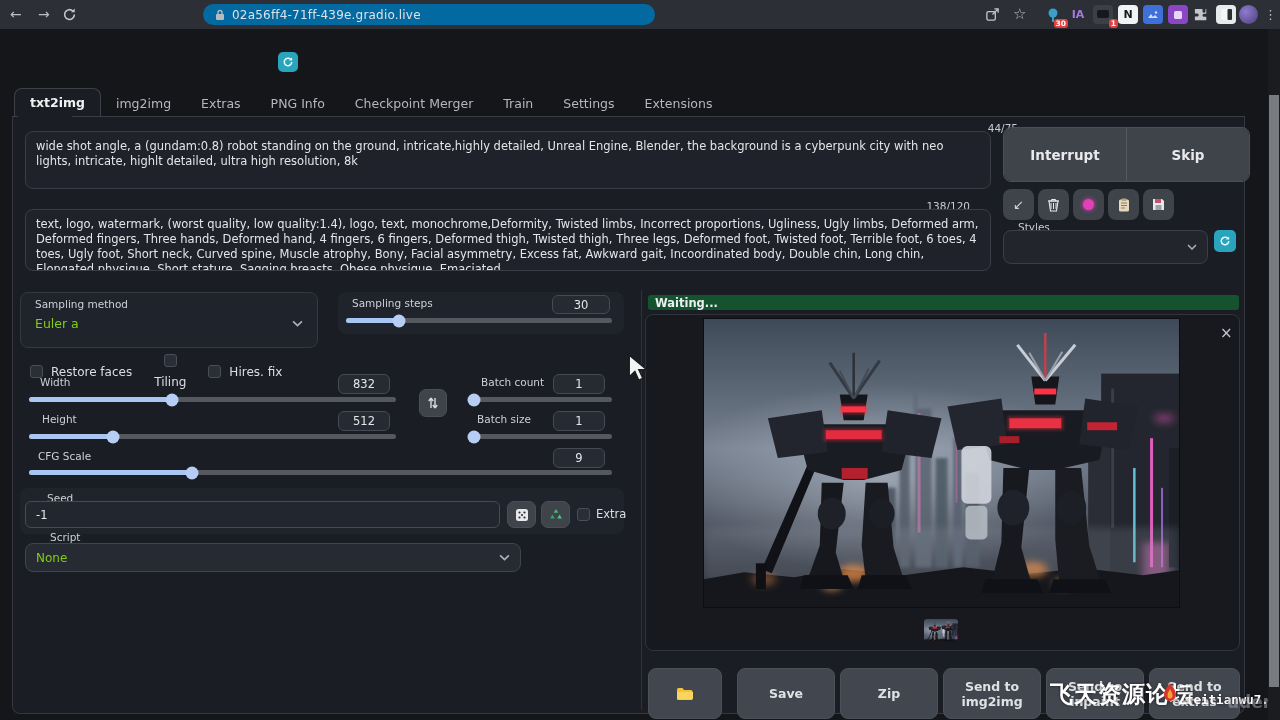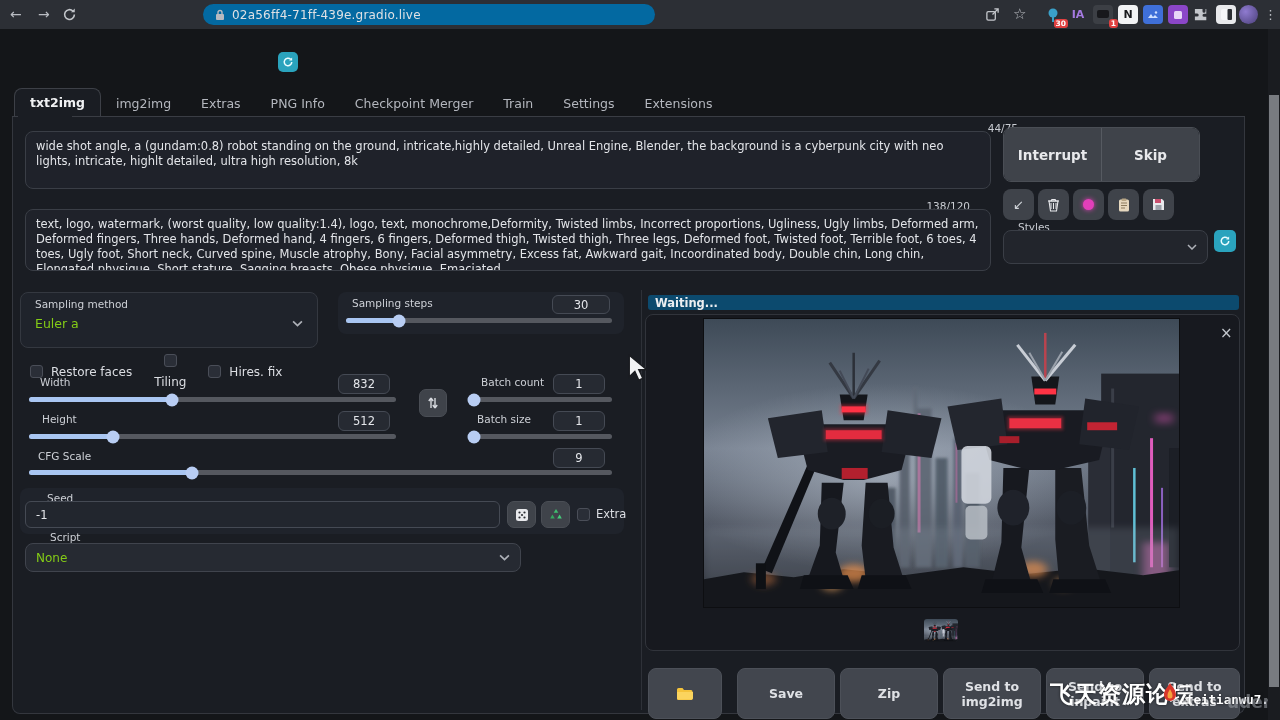--- a/index.html
+++ b/index.html
@@ -37,21 +37,21 @@
   
   .panel{left:12px;top:116px;width:1233px;height:598px;background:#1a1d23;border:1px solid #34373e;
     border-top:none;border-radius:0 0 8px 8px;box-sizing:border-box;}
 
   .counter{font-size:10.5px;color:#c9ccd2;text-align:right;}
   textarea.prompt{background:#1f222a;border:1px solid #3a3e46;border-radius:8px;color:#e3e5e9;
     font-size:11.5px;line-height:15px;padding:7px 10px;box-sizing:border-box;resize:none;
     font-family:"DejaVu Sans","Liberation Sans",sans-serif;overflow:hidden;}
 
   
-  .big-btns{left:1003px;top:127px;width:197px;height:55px;border-radius:8px;overflow:hidden;
+  .big-btns{left:1003px;top:127px;width:247px;height:55px;border-radius:8px;overflow:hidden;
     display:flex;border:1px solid #4a4e55;box-sizing:border-box;}
   .big-btn{flex:1;background:#3f434a;color:#e8e9ec;font-size:13.5px;font-weight:bold;
     display:flex;align-items:center;justify-content:center;}
   .big-btn + .big-btn{border-left:1px solid #565a61;}
   .tool-btn{top:189px;width:31px;height:31px;border-radius:8px;background:#3f434a;
     display:flex;align-items:center;justify-content:center;color:#cfd3d8;font-size:13px;}
   .styles-label{left:1018px;top:221px;font-size:10.5px;color:#c9ccd2;}
   .styles-box{left:1003px;top:230px;width:205px;height:34px;background:#22252c;border:1px solid #3a3e46;
     border-radius:8px;box-sizing:border-box;display:flex;align-items:center;justify-content:flex-end;padding-right:10px;}
 
@@ -67,21 +67,21 @@
     transform:translate(-50%,-50%);}
   .chk{width:13px;height:13px;border:1px solid #4a4e58;border-radius:3px;background:#2a2e37;box-sizing:border-box;}
   .chk-lbl{font-size:12px;color:#dcdee3;}
   .dd-box{background:#262a32;border:1px solid #40444d;border-radius:8px;box-sizing:border-box;
     display:flex;align-items:center;justify-content:space-between;padding:0 10px;}
   .sq-btn{background:#3f434a;border:1px solid #4a4e55;border-radius:7px;display:flex;align-items:center;
     justify-content:center;box-sizing:border-box;}
 
   
   .vline{left:641px;top:290px;width:1px;height:420px;background:#2e3138;}
-  .progress{left:648px;top:295px;width:591px;height:15px;background:#0c4a6e;border-radius:3px;
+  .progress{left:648px;top:295px;width:591px;height:15px;background:#14532d;border-radius:3px;
     display:flex;align-items:center;padding-left:7px;box-sizing:border-box;}
   .progress-text{font-size:11.5px;font-weight:bold;color:#eceef1;}
   .gallery{left:645px;top:314px;width:595px;height:337px;background:#17191f;border:1px solid #31343b;
     border-radius:8px;box-sizing:border-box;}
   .gen-img{left:703px;top:318px;width:477px;height:290px;border:1px solid #0d0e11;box-sizing:border-box;}
   .close-x{left:1220px;top:324px;font-size:15px;color:#c2c6cc;}
   .thumb{left:924px;top:619px;width:34px;height:23px;border-radius:3px;overflow:hidden;}
 
   .out-btn{top:668px;height:51px;border-radius:8px;background:#42464e;border:1px solid #4c5058;
     color:#dfe1e5;font-size:12.5px;font-weight:bold;display:flex;align-items:center;justify-content:center;

